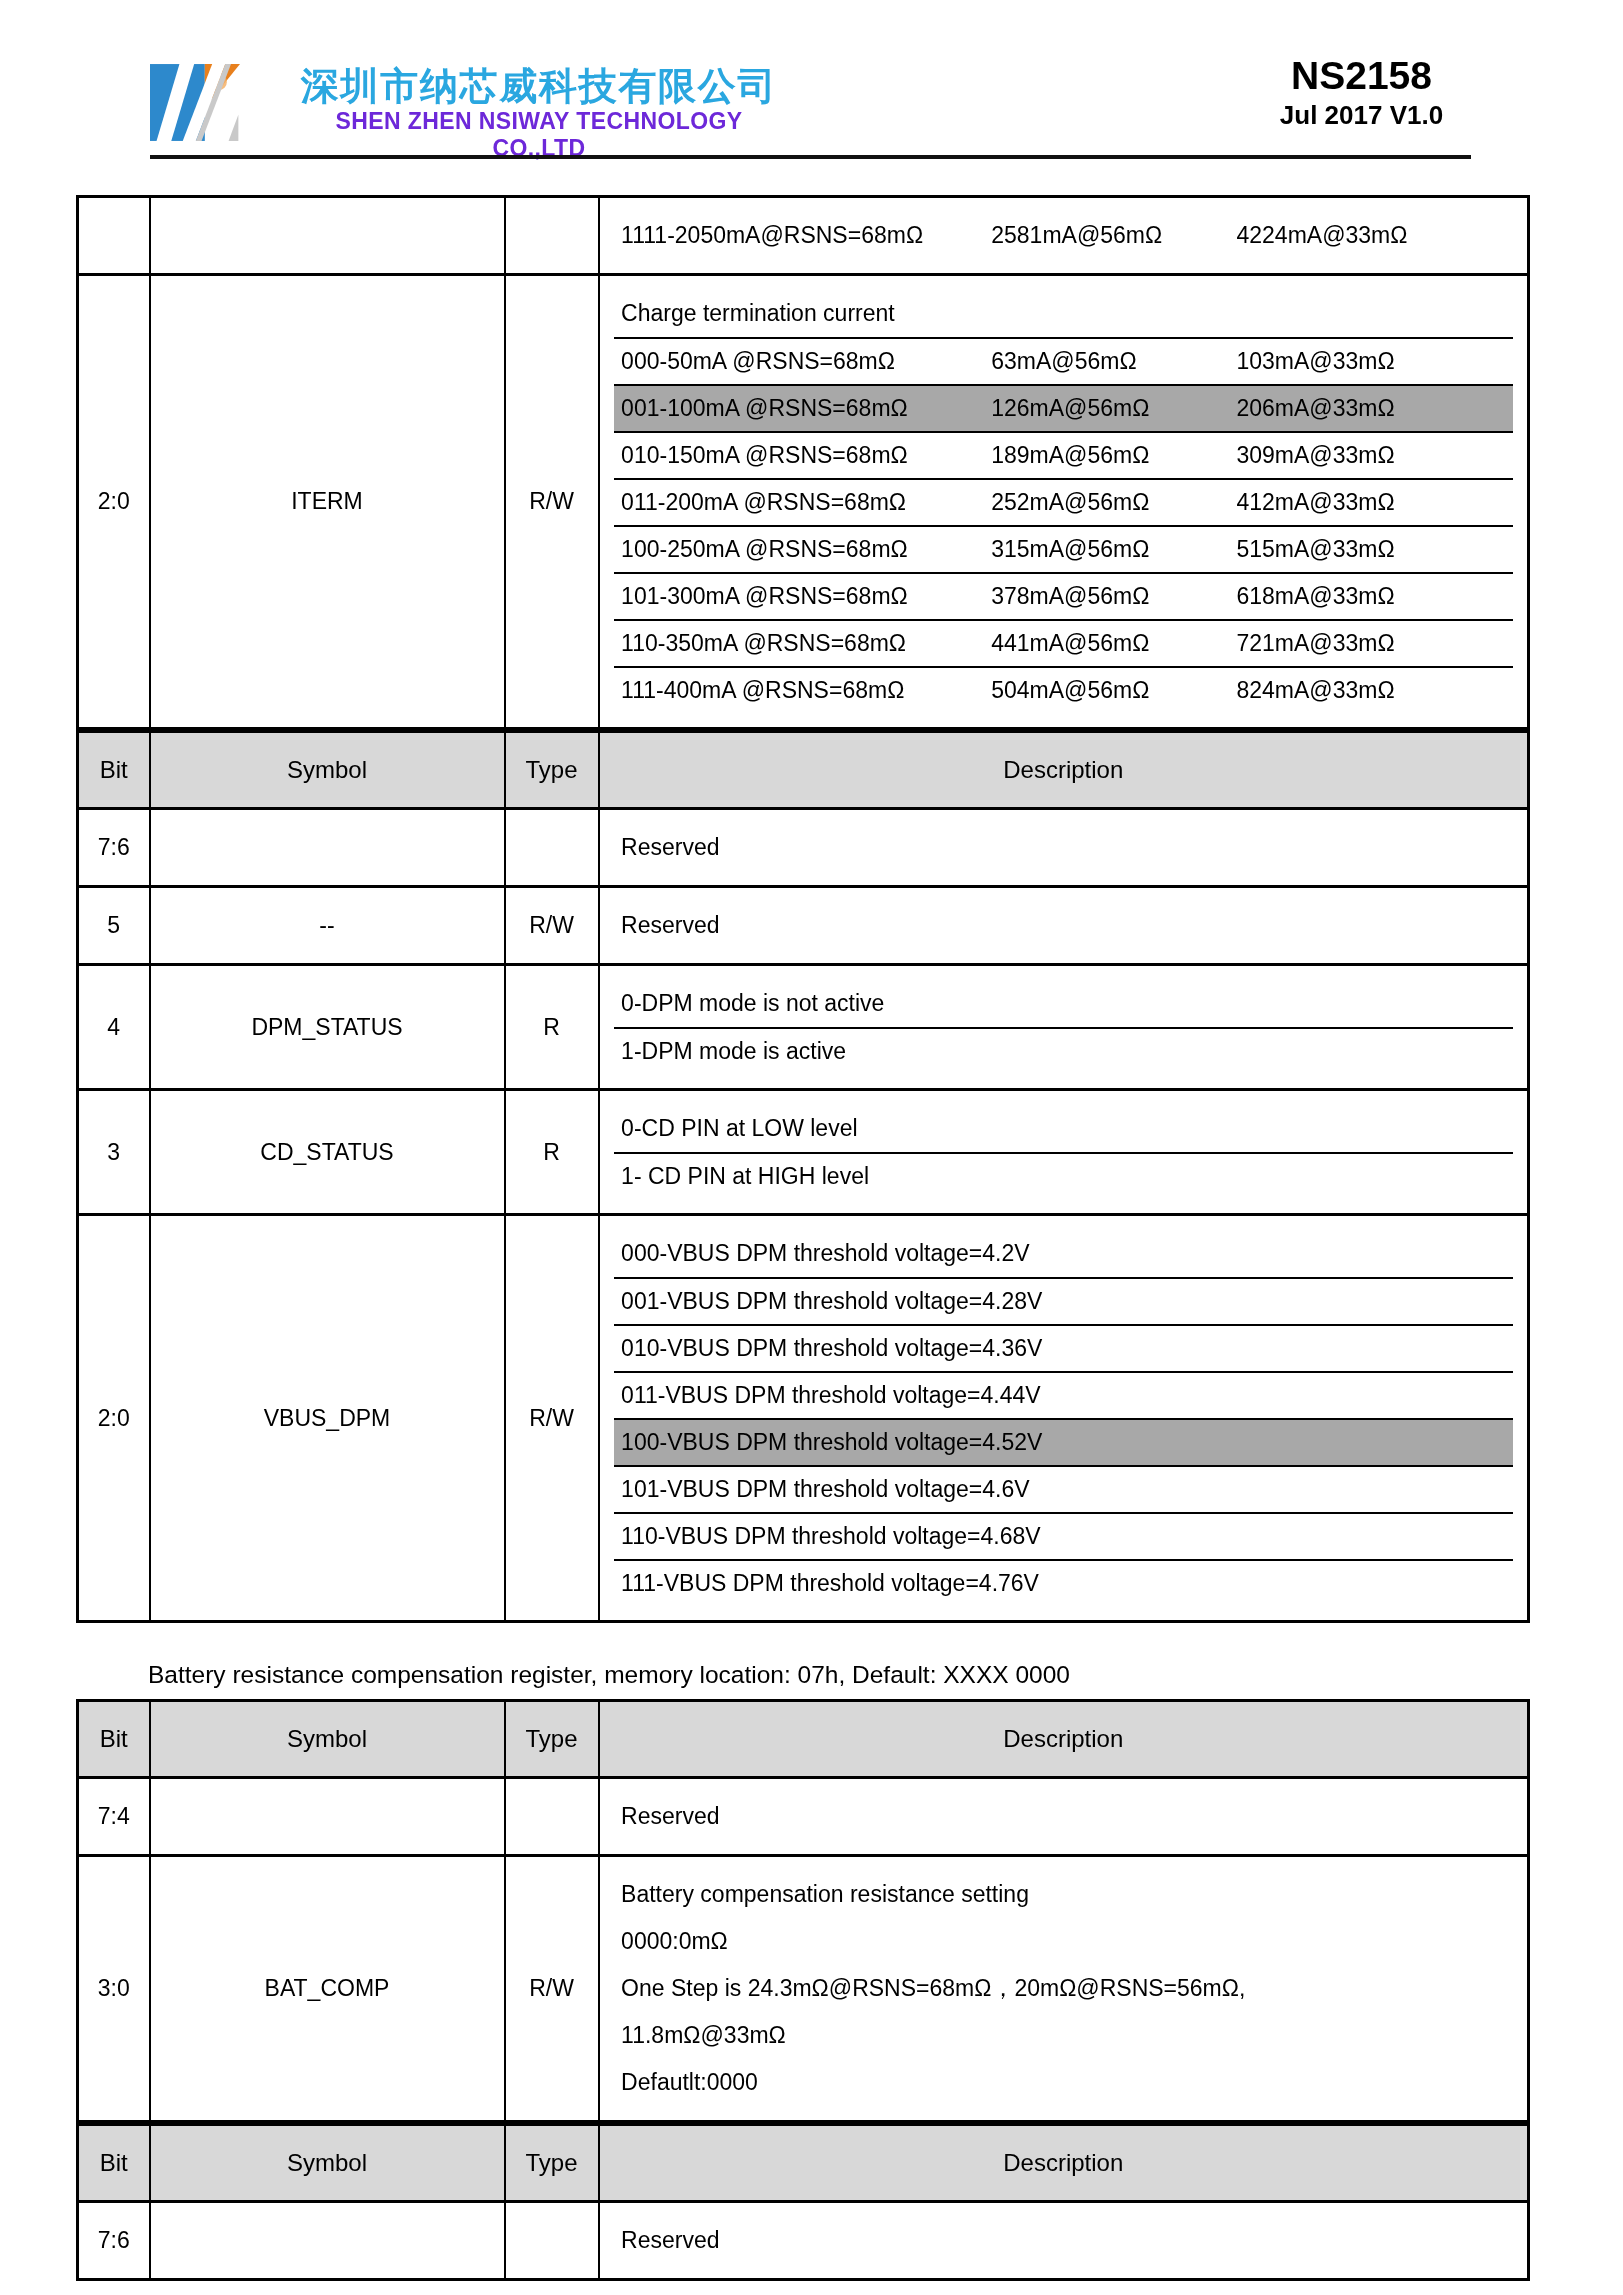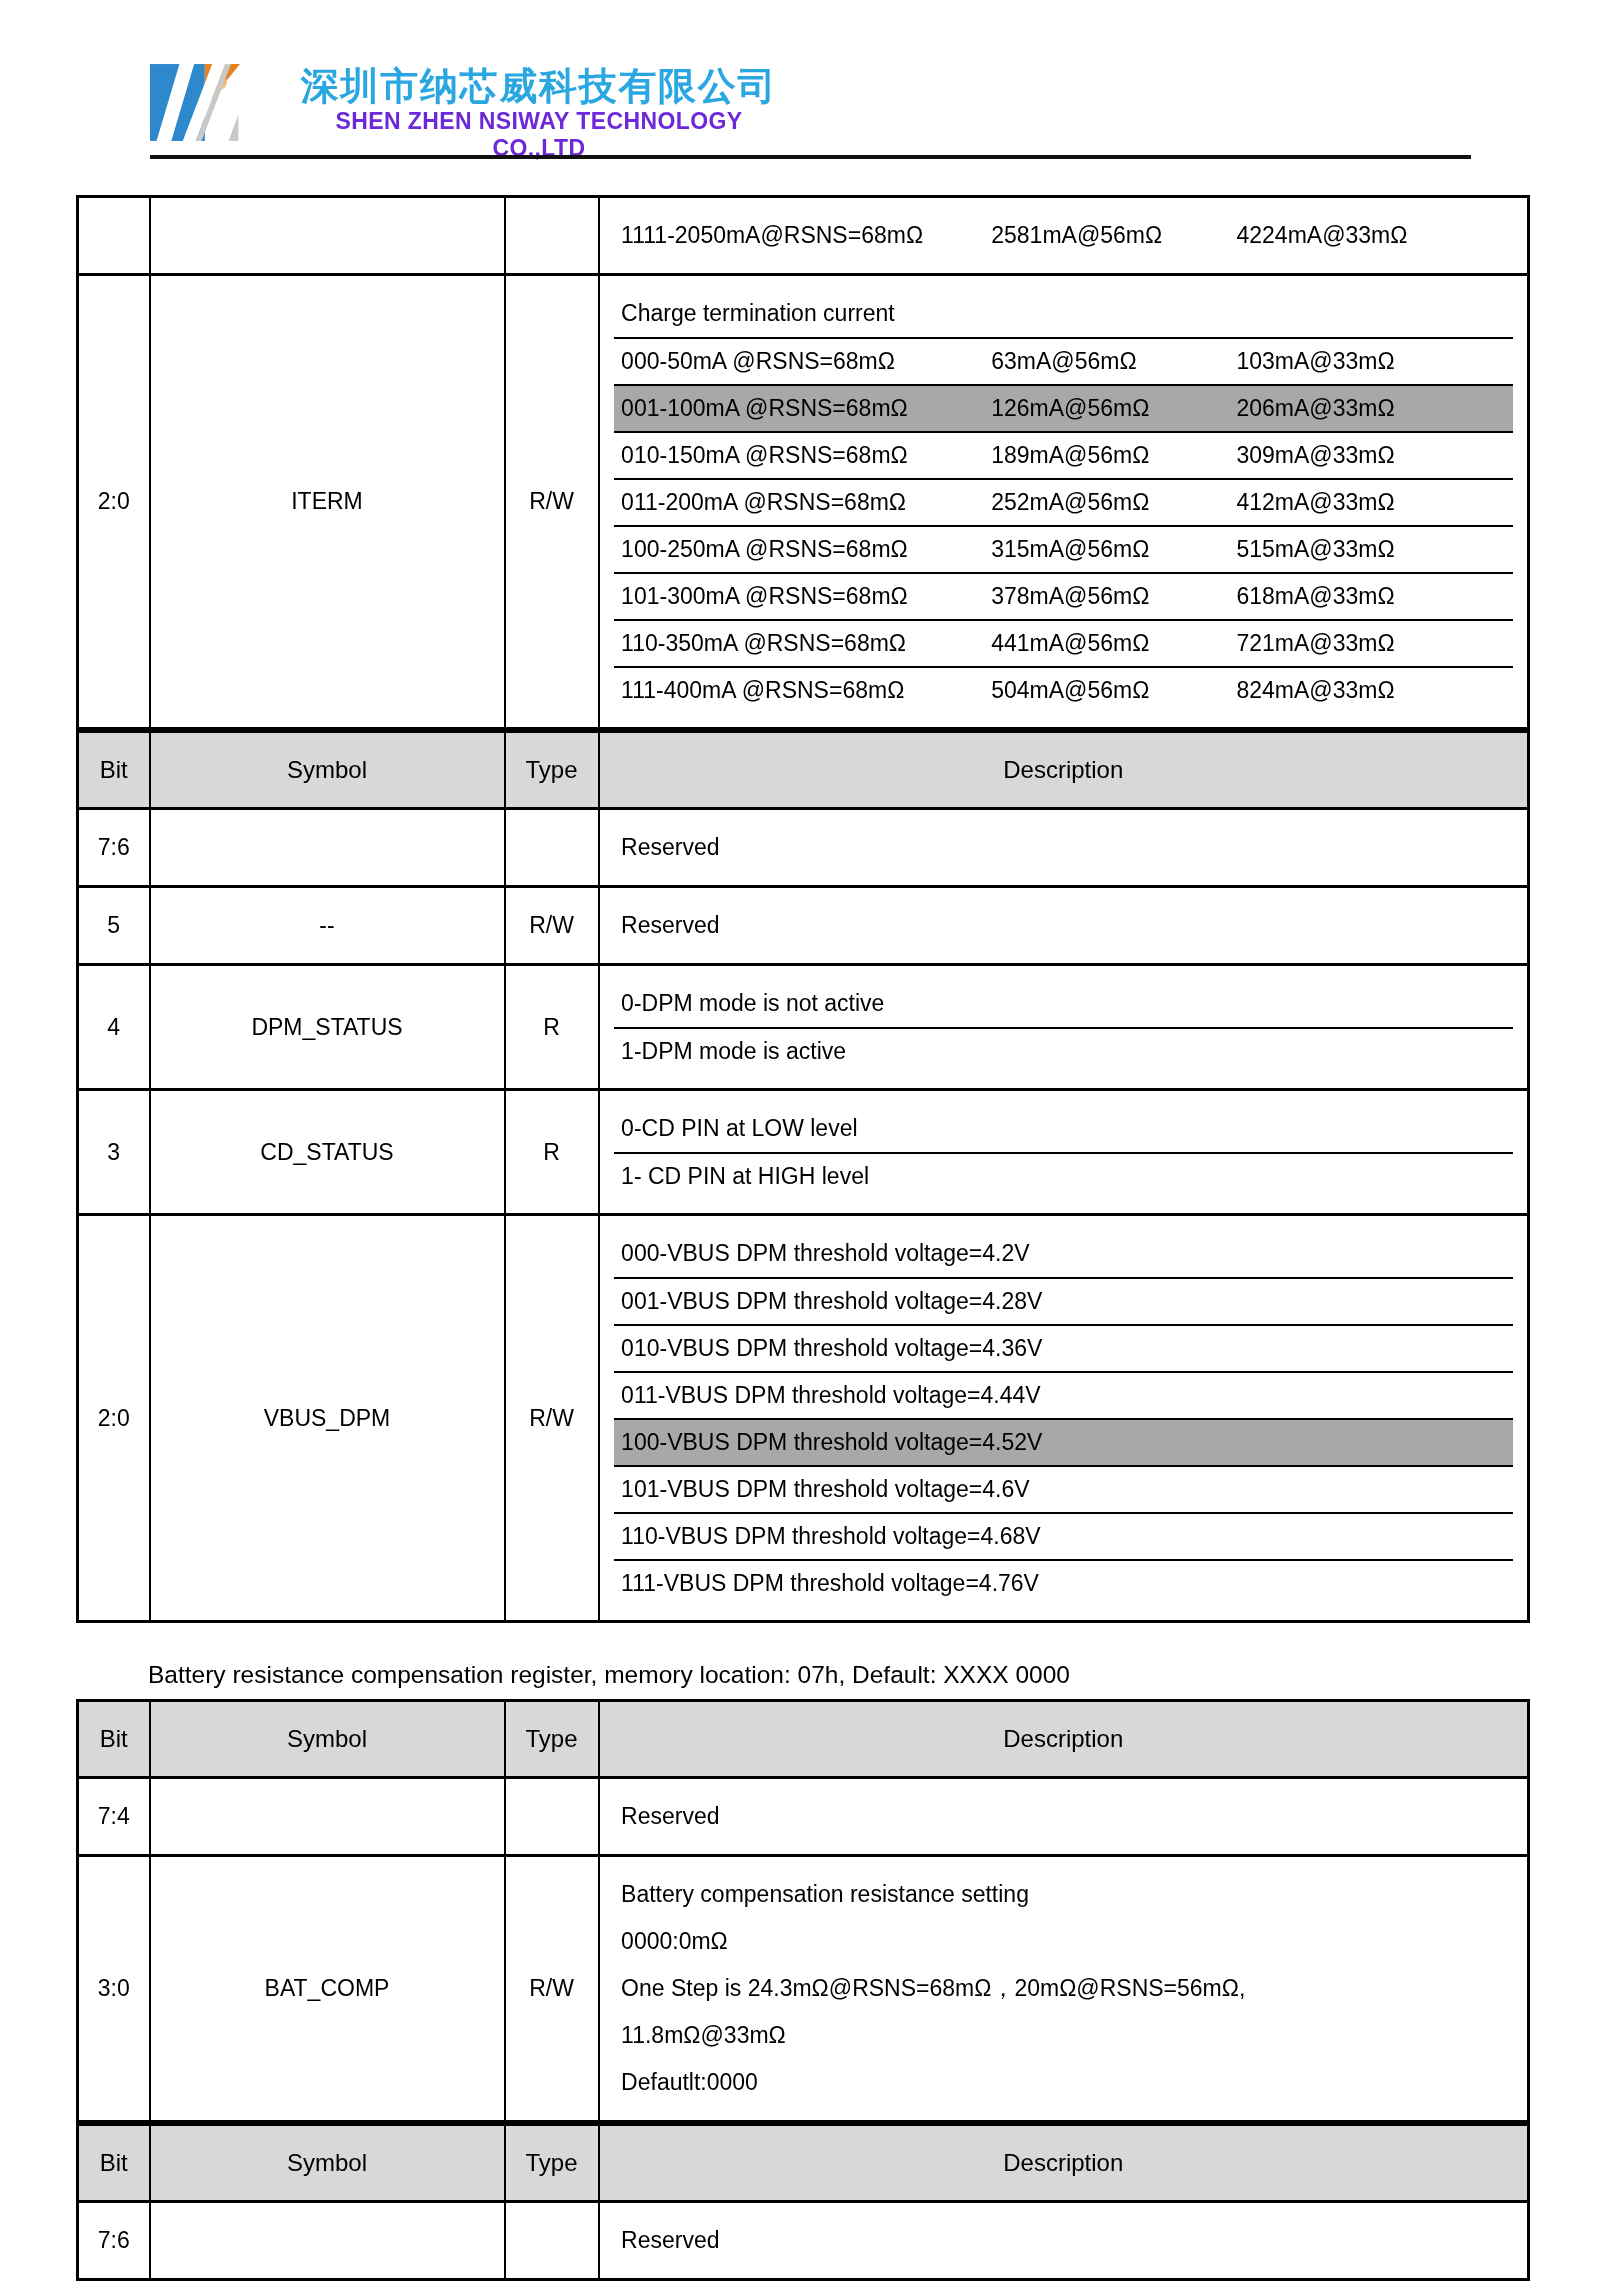--- a/index.html
+++ b/index.html
@@ -77,20 +77,24 @@
         <circle cx="84" cy="22" r="10" fill="#f5b169" opacity="0.85"></circle>
         <polygon points="8,94 36,0 54,0 26,94" fill="#ffffff"></polygon>
         <polygon points="40,94 76,0 92,0 56,94" fill="#ffffff"></polygon>
         <polygon points="56,94 92,0 99,0 63,94" fill="#c9c9c9"></polygon>
         <polygon points="96,94 108,62 108,94" fill="#c9c9c9"></polygon>
       </svg>
       <div class="company">
         <div class="company-cn">深圳市纳芯威科技有限公司</div>
         <div class="company-en">SHEN ZHEN NSIWAY  TECHNOLOGY CO.,LTD</div>
       </div>
+      <div class="docid">
+        <div class="part-no">NS2158</div>
+        <div class="rev">Jul 2017 V1.0</div>
+      </div>
       <div class="rule"></div>
     </div>
 
     <table class="reg" style="margin-top:36px;">
       <colgroup>
           <col class="c-bit">
           <col class="c-sym">
           <col class="c-typ">
           <col class="c-desc">
         </colgroup>

